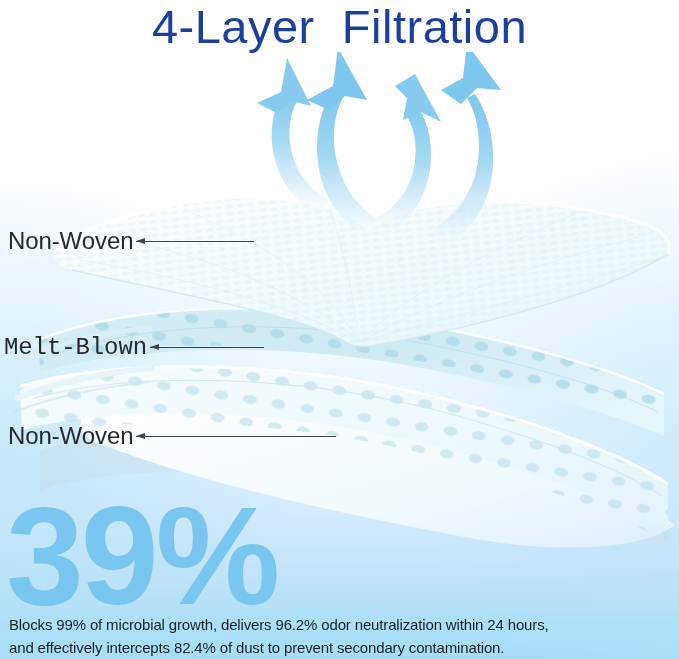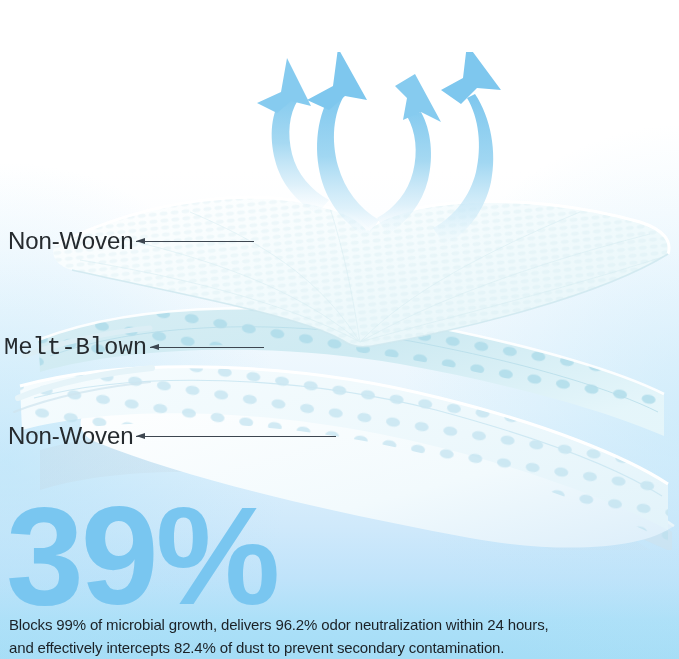--- a/index.html
+++ b/index.html
@@ -312,20 +312,21 @@
       <g>
         <path d="M 250 42 C 266 66 272 100 266 130 C 260 158 243 180 220 194
                  L 208 176 C 230 164 245 144 251 120 C 257 94 254 66 242 46 Z" fill="url(#arrFade2)"></path>
         <path d="M 242 -8 L 276 38 L 252 36 L 236 52 L 216 38 L 238 26 Z" fill="#7ec7ee"></path>
       </g>
     </svg>
   </div>
 
   <div class="watermark">39%</div>
 
+  <div class="title">4-Layer  Filtration</div>
 
   <div class="callout c1">
     <span class="callout-text">Non-Woven</span>
     <span class="callout-line"></span>
   </div>
 
   <div class="callout c2">
     <span class="callout-text">Melt-Blown</span>
     <span class="callout-line"></span>
   </div>

